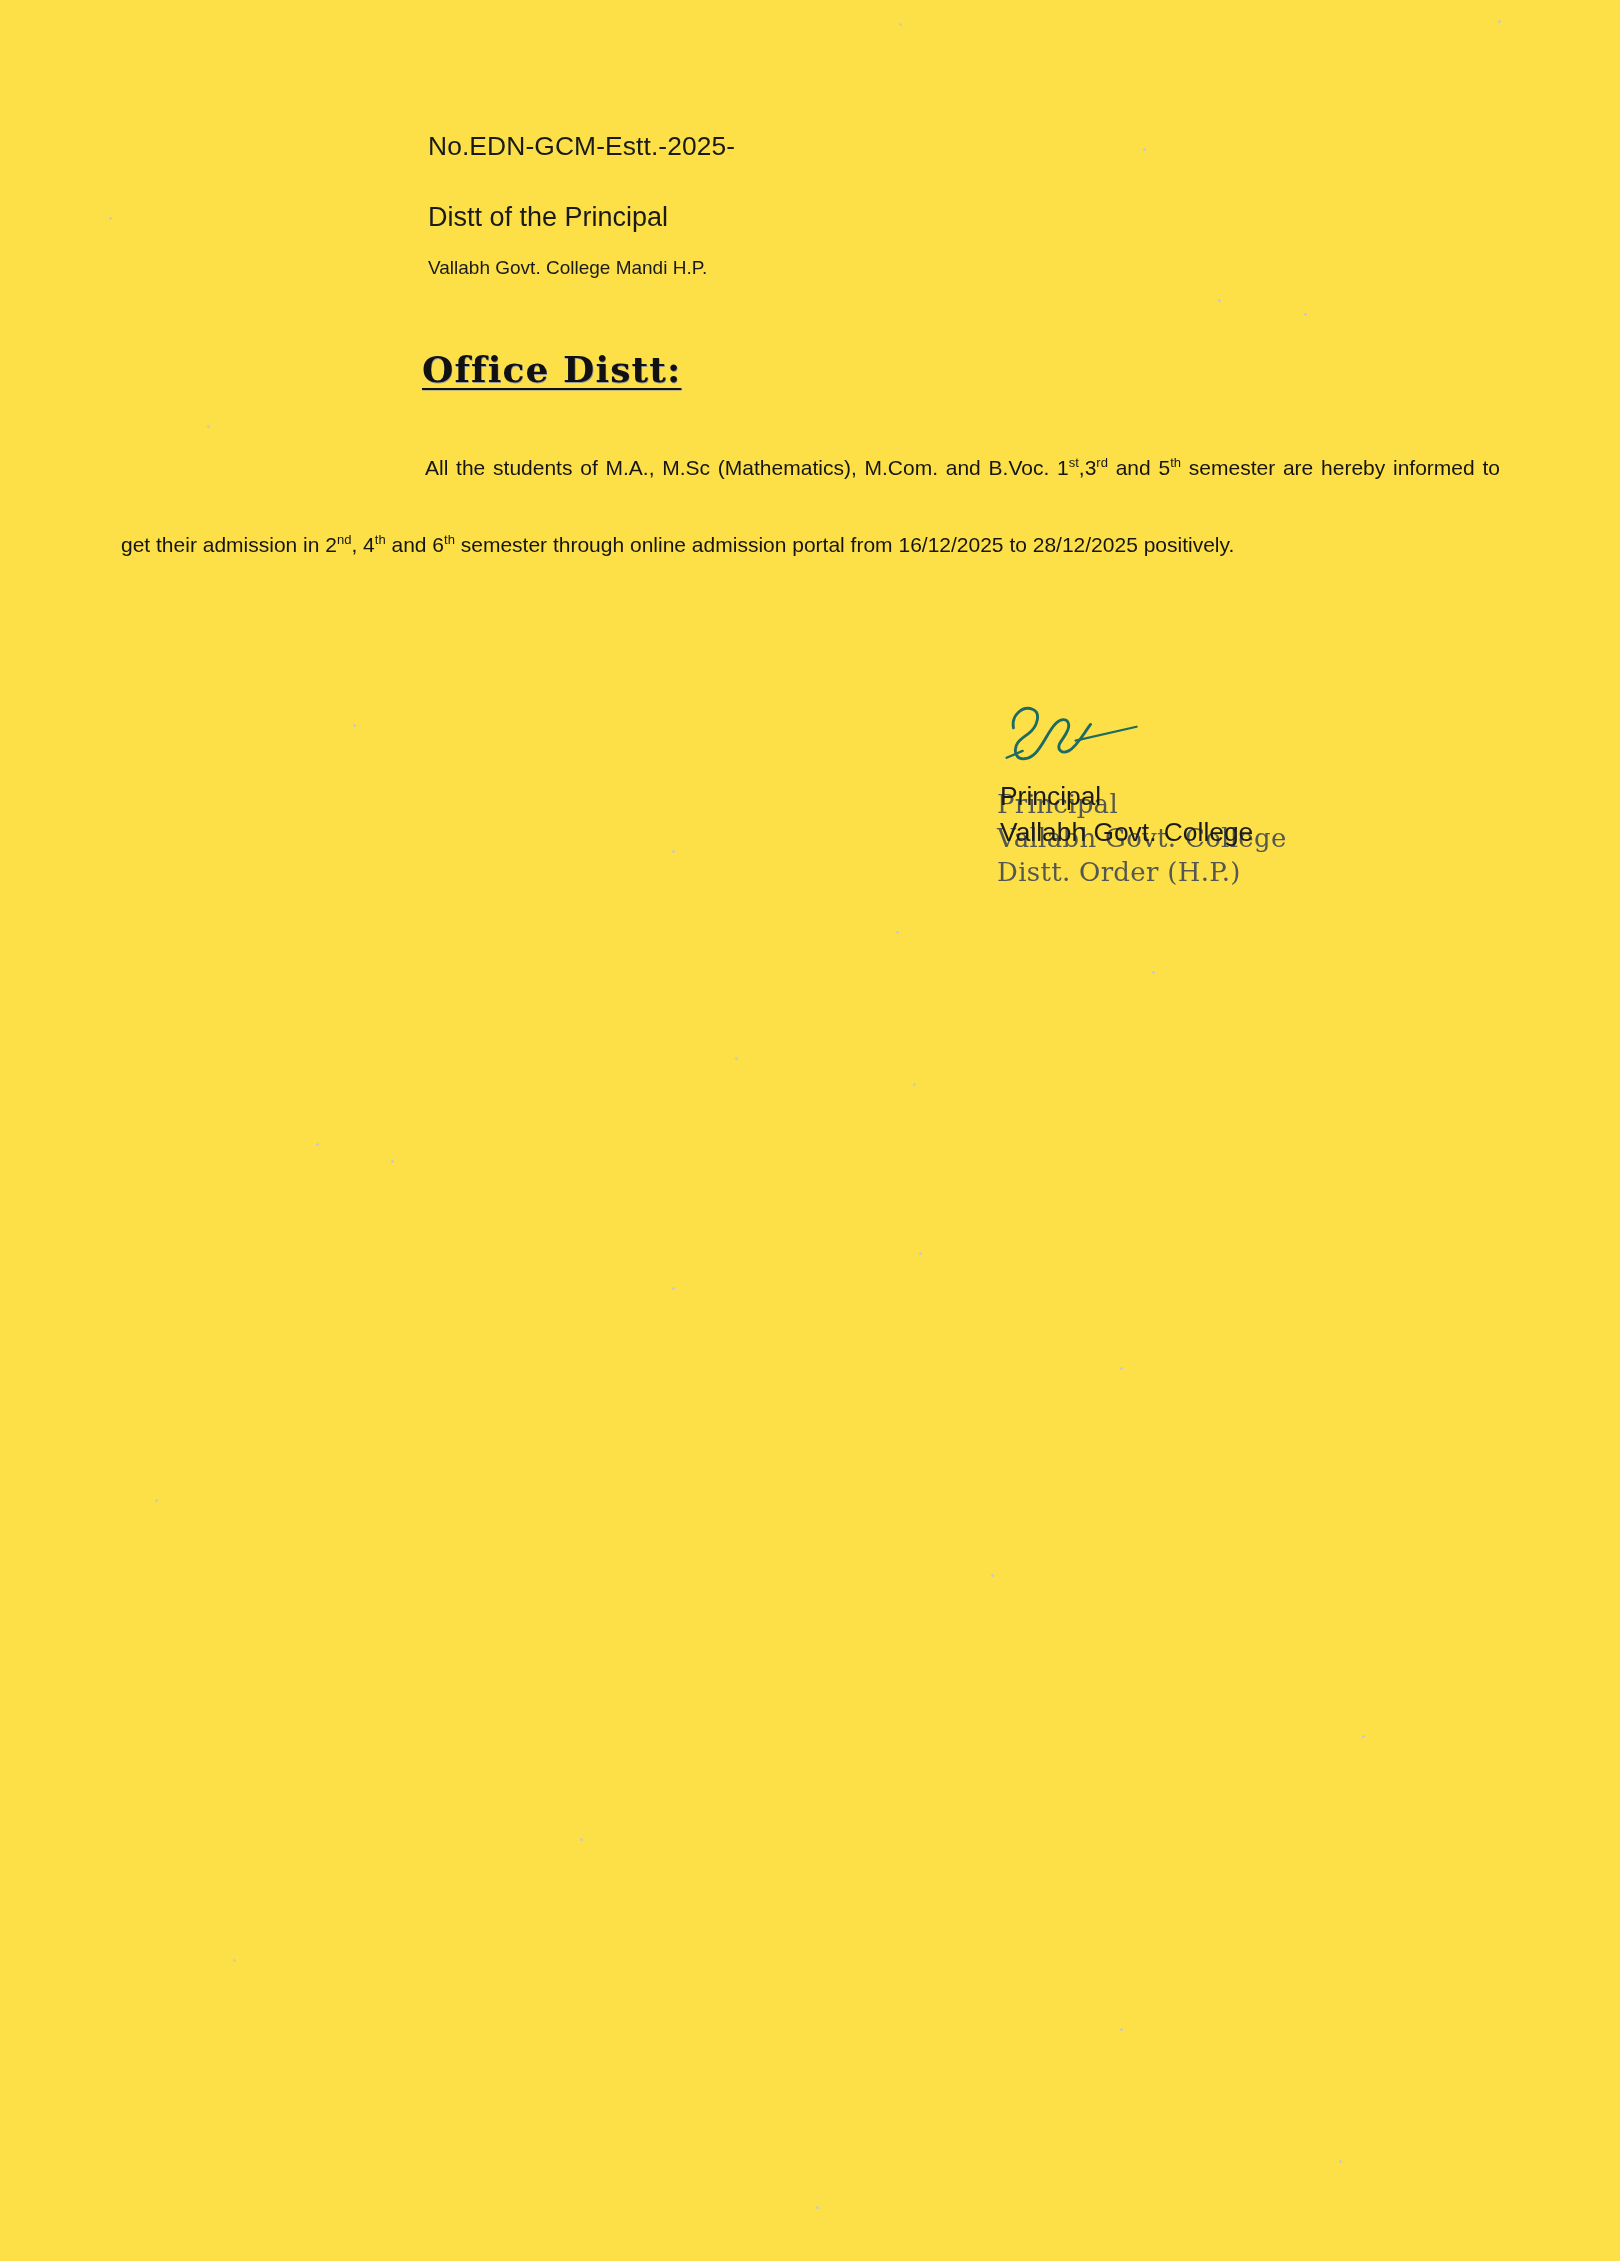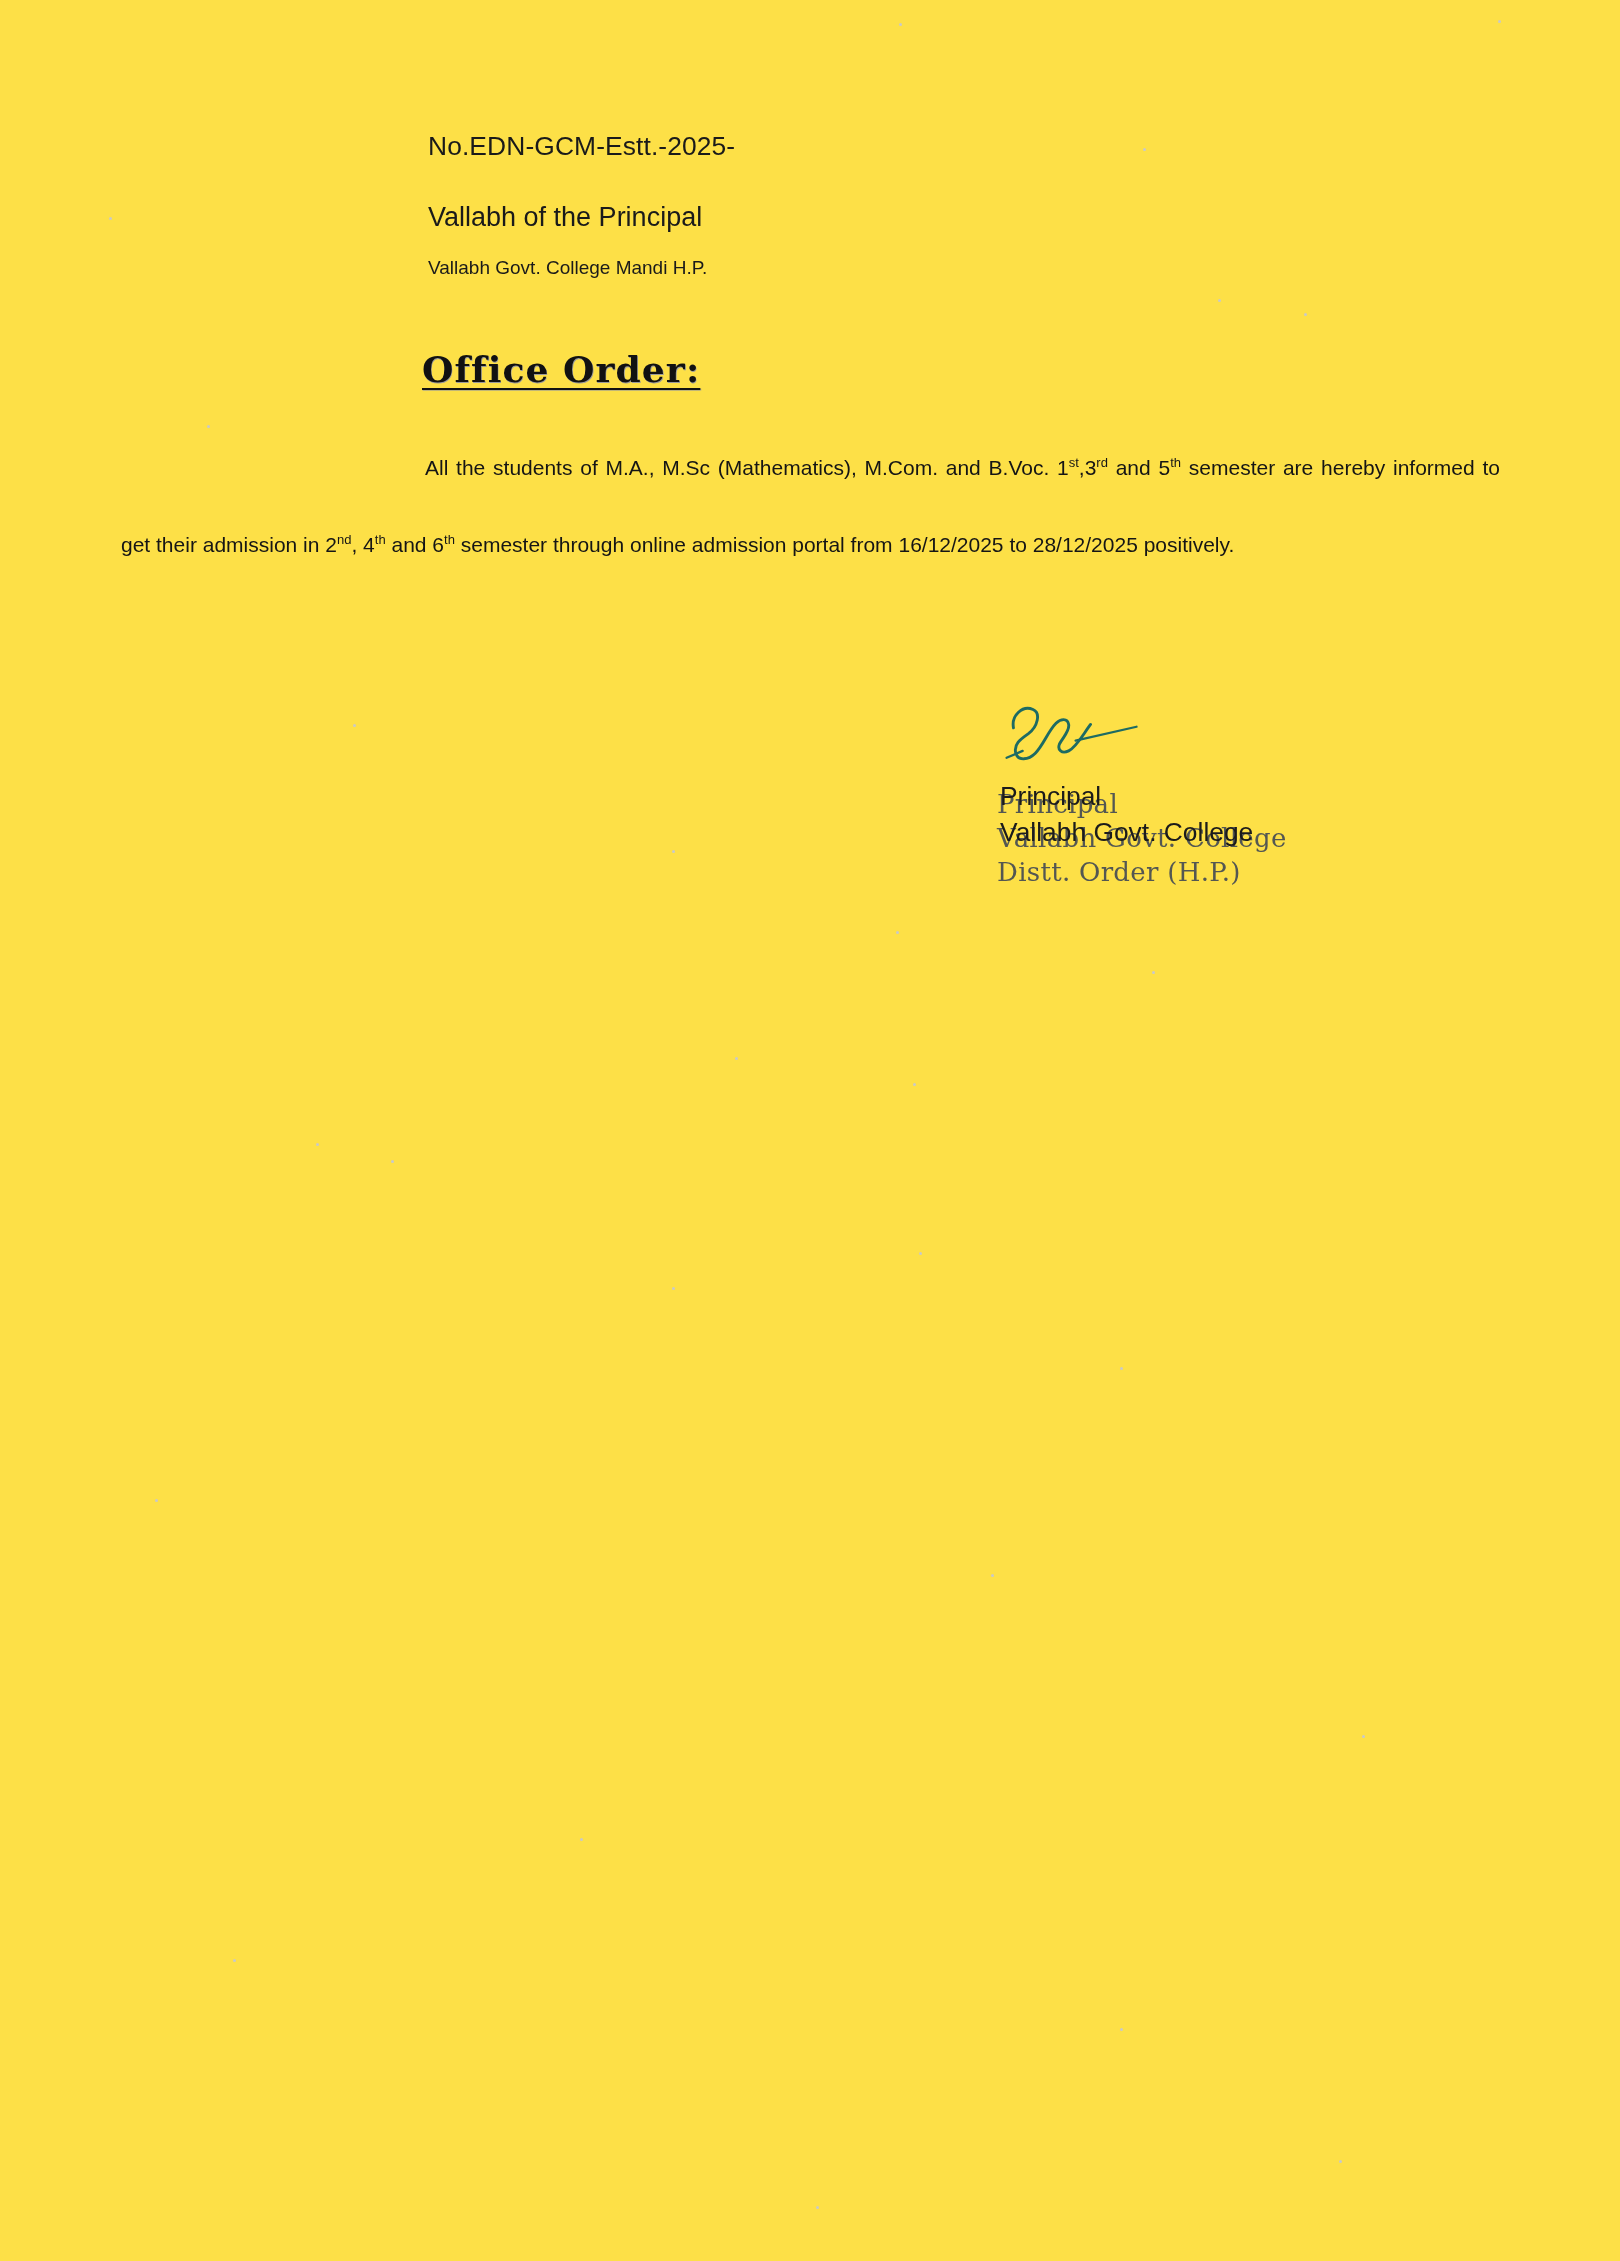--- a/index.html
+++ b/index.html
@@ -148,25 +148,25 @@
   <div class="dot-faint" style="left:580px;top:1838px;"></div>
   <div class="dot-faint" style="left:233px;top:1959px;"></div>
   <div class="dot-faint" style="left:1120px;top:2028px;"></div>
   <div class="dot-faint" style="left:1339px;top:2160px;"></div>
   <div class="dot-faint" style="left:816px;top:2206px;"></div>
 
   <div class="doc-body">
 
     <div class="ref-line">No.EDN-GCM-Estt.-2025-</div>
 
-    <div class="office-line-1">Vallabh of the Principal</div>
+    <div class="office-line-1">Distt of the Principal</div>
 
     <div class="office-line-2">Vallabh Govt. College Mandi H.P.</div>
 
-    <div class="order-title">Office Order:</div>
+    <div class="order-title">Office Distt:</div>
 
     <div class="para">
       <span class="indent"></span><span>All the students of M.A., M.Sc (Mathematics), M.Com. and B.Voc. 1</span><sup>st</sup><span>,3</span><sup>rd</sup><span> and 5</span><sup>th</sup><span> semester are hereby informed to get their admission in 2</span><sup>nd</sup><span>, 4</span><sup>th</sup><span> and 6</span><sup>th</sup><span> semester through online admission portal from 16/12/2025 to 28/12/2025 positively.</span>
     </div>
 
     <svg class="signature" viewBox="0 0 330 120">
       <path d="M18 52 C14 30, 34 12, 52 20 C66 26, 60 50, 44 62 C30 72, 18 80, 22 96 C26 110, 44 108, 56 96 C70 82, 78 58, 92 44 C100 36, 112 34, 114 46 C116 58, 104 68, 98 80 C94 90, 102 98, 114 92 C128 85, 140 62, 152 46" fill="none" stroke="#1d6b63" stroke-width="5" stroke-linecap="round"></path>
       <path d="M6 104 L34 92" fill="none" stroke="#1d6b63" stroke-width="4" stroke-linecap="round"></path>
       <path d="M126 74 C160 66, 196 58, 232 50" fill="none" stroke="#1d6b63" stroke-width="4" stroke-linecap="round"></path>
     </svg>

